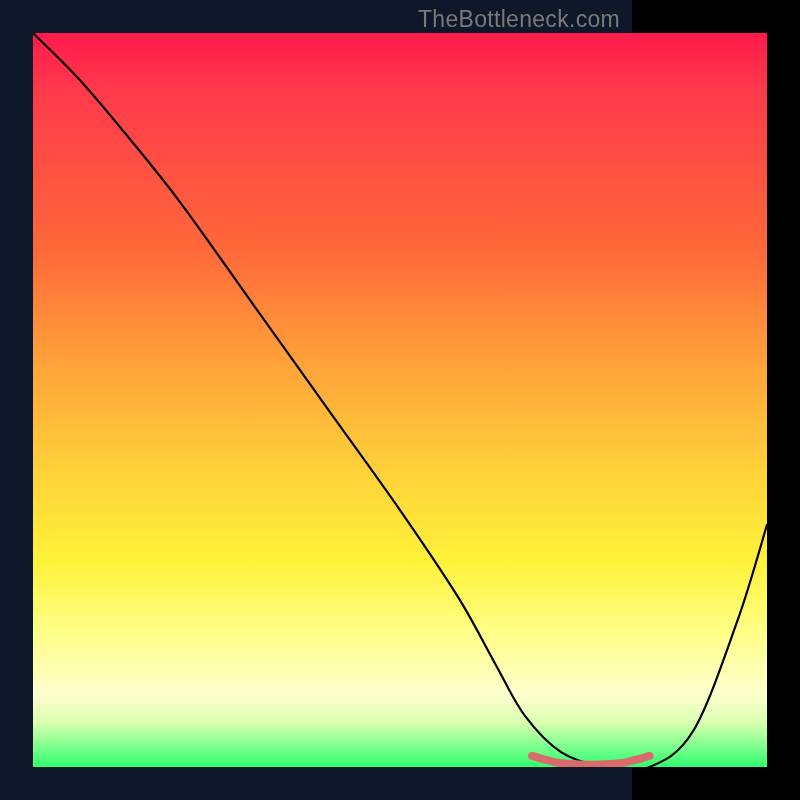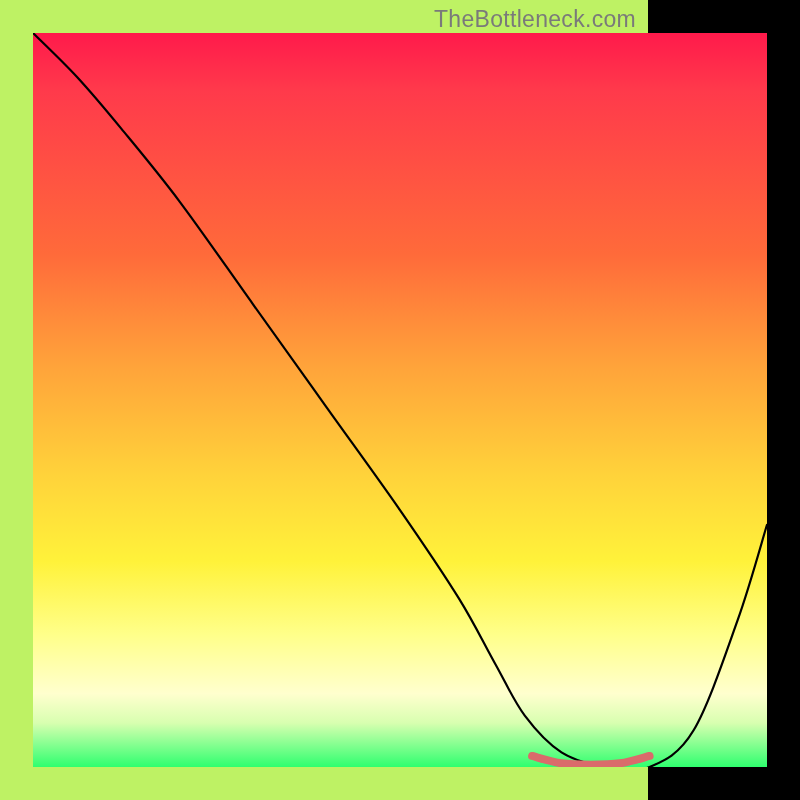--- a/index.html
+++ b/index.html
@@ -8,22 +8,21 @@
     width: 800px;
     height: 800px;
     background: #000;
     overflow: hidden;
     font-family: Arial, Helvetica, sans-serif;
   }
   .frame {
     position: relative;
     width: 632px;
     height: 800px;
-    background: #bef264;
-    padding-left: 16px;
+    background: #0f172a;
   }
   .plot-area {
     position: absolute;
     left: 33px;
     top: 33px;
     width: 734px;
     height: 734px;
     
     background: linear-gradient(
       to bottom,

